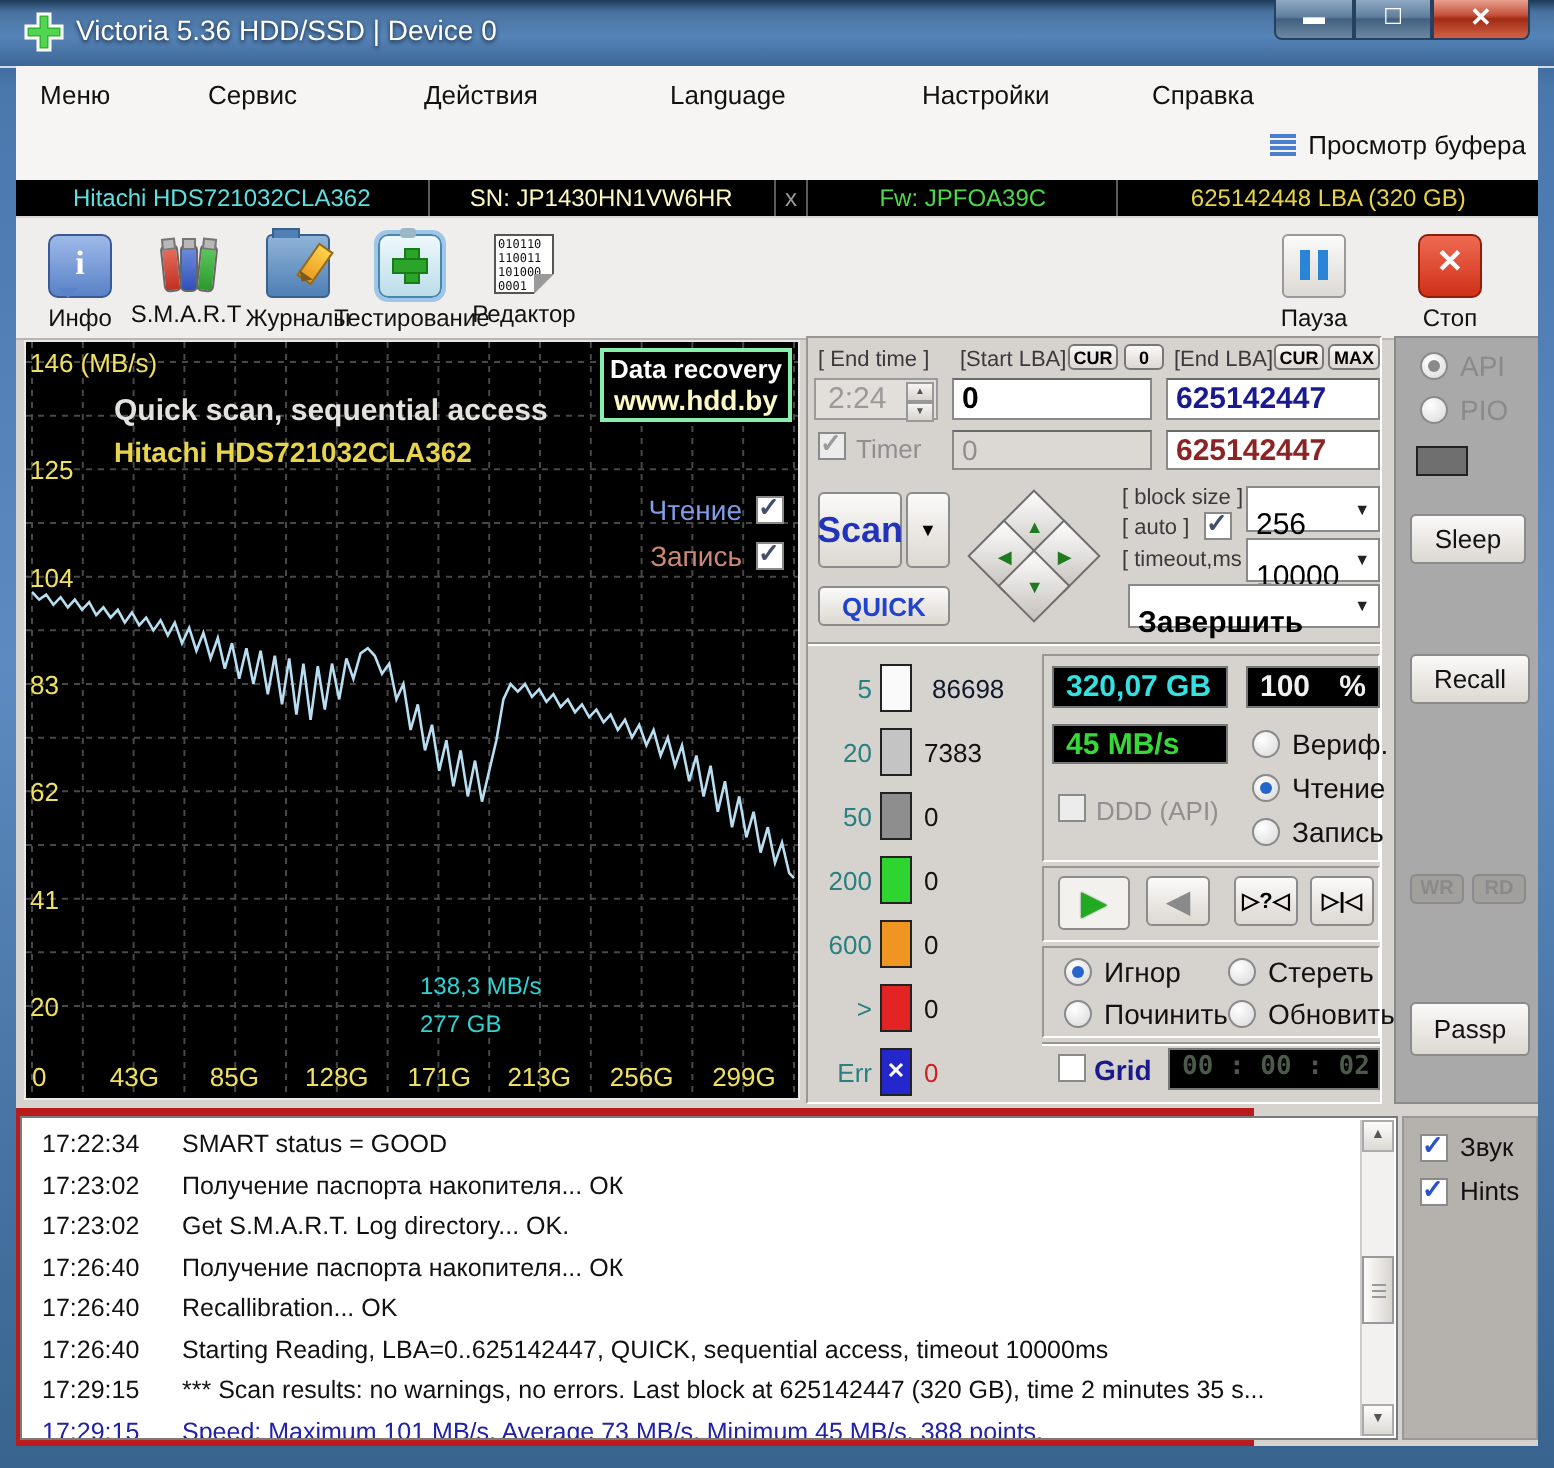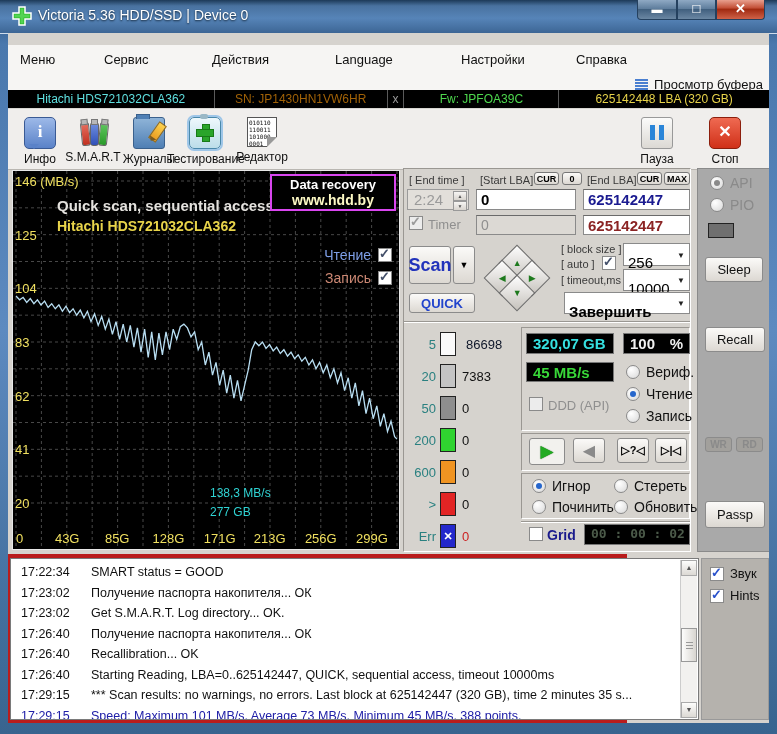--- a/index.html
+++ b/index.html
@@ -15,21 +15,21 @@
   .title-text{position:absolute;left:38px;top:7px;color:#fff;font-size:14px;text-shadow:0 1px 2px #123;}
   .capbtns{position:absolute;right:12px;top:0;height:20px;display:flex;}
   .capbtn{height:19px;border:1px solid #25415f;border-top:none;color:#fff;text-align:center;
       font-size:11px;line-height:18px;background:linear-gradient(180deg,#8fa9c4,#5f7e9d 45%,#41607f 50%,#6b87a3);}
   .capbtn.min{width:38px;border-radius:0 0 0 4px;}
   .capbtn.max{width:37px;}
   .capbtn.close{width:47px;border-radius:0 0 4px 0;font-weight:bold;font-size:13px;
       background:linear-gradient(180deg,#e89f8e,#c4523a 40%,#a22b12 50%,#d06248);}
   
   .content{position:absolute;left:8px;top:33px;width:761px;height:690px;background:#d6d3ce;}
-  .menurow{position:absolute;left:0;top:0;width:761px;height:57px;background:#f6f5f3;margin-top:12px;}
+  .menurow{position:absolute;left:0;top:0;width:761px;height:57px;background:#f6f5f3;}
   .menuitem{position:absolute;top:7px;font-size:13px;color:#111;cursor:default;}
   .bufferview{position:absolute;top:32px;right:6px;font-size:13px;color:#111;display:flex;align-items:center;gap:6px;}
   .listicon{width:13px;height:12px;background:repeating-linear-gradient(180deg,#4a7fd0 0 2px,rgba(0,0,0,0) 2px 3px);}
   
   .devbar{position:absolute;left:0;top:57px;width:761px;height:18px;background:#000;display:flex;
       font-size:12px;line-height:18px;text-align:center;}
   .devcell{border-right:1px solid #5a5a5a;white-space:nowrap;overflow:hidden;}
   
   .toolbar{position:absolute;left:0;top:75px;width:761px;height:60px;background:#f0eeec;border-top:1px solid #d8d6d2;border-bottom:1px solid #b9b6b1;}
   .tbtn{position:absolute;top:8px;width:76px;text-align:center;cursor:default;}
@@ -52,21 +52,21 @@
   .cross::after{left:0;top:5px;width:16px;height:6px;}
   .ic-editor{background:#fff;border:1px solid #555;font-family:"DejaVu Sans Mono",monospace;font-size:6px;line-height:7px;color:#111;text-align:left;padding:1px 0 0 1px;box-sizing:border-box;word-break:break-all;}
   .ic-editor::after{content:"";position:absolute;right:-1px;bottom:-1px;border:5px solid #f0eeec;border-top-color:#999;border-left-color:#999;}
   .ic-pause{background:linear-gradient(180deg,#fbfbfa,#dcd9d4);border:1px solid #999;border-radius:3px;}
   .pbar{position:absolute;top:7px;width:5px;height:15px;background:#2a85d8;}
   .ic-stop{background:linear-gradient(180deg,#ef6a52,#d03018);border:1px solid #8c1e0c;border-radius:5px;color:#fff;font:bold 16px/28px "Liberation Sans",sans-serif;}
   
   .graph{position:absolute;left:4px;top:137px;width:386px;height:378px;background:#000;border:1px solid #e8e8e8;}
   .gtitle{position:absolute;left:44px;top:26px;color:#e4e2de;font-size:15px;font-weight:bold;}
   .gsub{position:absolute;left:44px;top:47px;color:#e8d44a;font-size:14px;font-weight:bold;}
-  .wmark{position:absolute;right:3px;top:3px;border:2px solid #d946ef;background:#000;padding:1px 18px;text-align:center;}
+  .wmark{position:absolute;right:3px;top:3px;border:2px solid #86efac;background:#000;padding:1px 3px;text-align:center;}
   .wm1{color:#fff;font-size:13px;font-weight:bold;}
   .wm2{color:#fdf9c4;font-size:14px;font-weight:bold;}
   .legrow{position:absolute;right:7px;display:flex;align-items:center;gap:7px;font-size:14px;}
   .anno{position:absolute;color:#2fd3d3;font-size:12px;}
   
   .cpanel{position:absolute;left:395px;top:135px;width:288px;height:384px;background:#d6d3ce;
       border:1px solid #9a9792;border-right-color:#fff;border-bottom-color:#fff;box-sizing:border-box;}
   .clabel{position:absolute;font-size:11px;color:#3a3a3a;white-space:nowrap;}
   .minibtn{position:absolute;height:13px;font:bold 9px/12px "Liberation Sans",sans-serif;text-align:center;
       background:linear-gradient(180deg,#fbfaf8,#dcd8d2);border:1px solid #777;border-radius:3px;box-sizing:border-box;}
@@ -146,21 +146,21 @@
           <div class="menuitem" style="left:568px">Справка</div>
         </div>
       <div class="bufferview">
         <span class="listicon"></span>
         <span>Просмотр буфера</span>
       </div>
     </div>
 
     <div class="devbar">
       <div class="devcell" style="width:206px;color:#5fe0e0">Hitachi HDS721032CLA362</div>
-      <div class="devcell" style="width:172px;color:#a16207">SN: JP1430HN1VW6HR</div>
+      <div class="devcell" style="width:172px;color:#fef9c3">SN: JP1430HN1VW6HR</div>
       <div class="devcell" style="width:16px;color:#9a9a9a">x</div>
       <div class="devcell" style="width:154px;color:#4ed84e">Fw: JPFOA39C</div>
       <div class="devcell" style="width:210px;color:#e8d44a;border-right:none">625142448 LBA (320 GB)</div>
     </div>
 
     <div class="toolbar">
       <div class="tbtn" style="left:-6px">
         <div class="ic ic-info">i</div>
         <div class="lbl">Инфо</div>
       </div>

